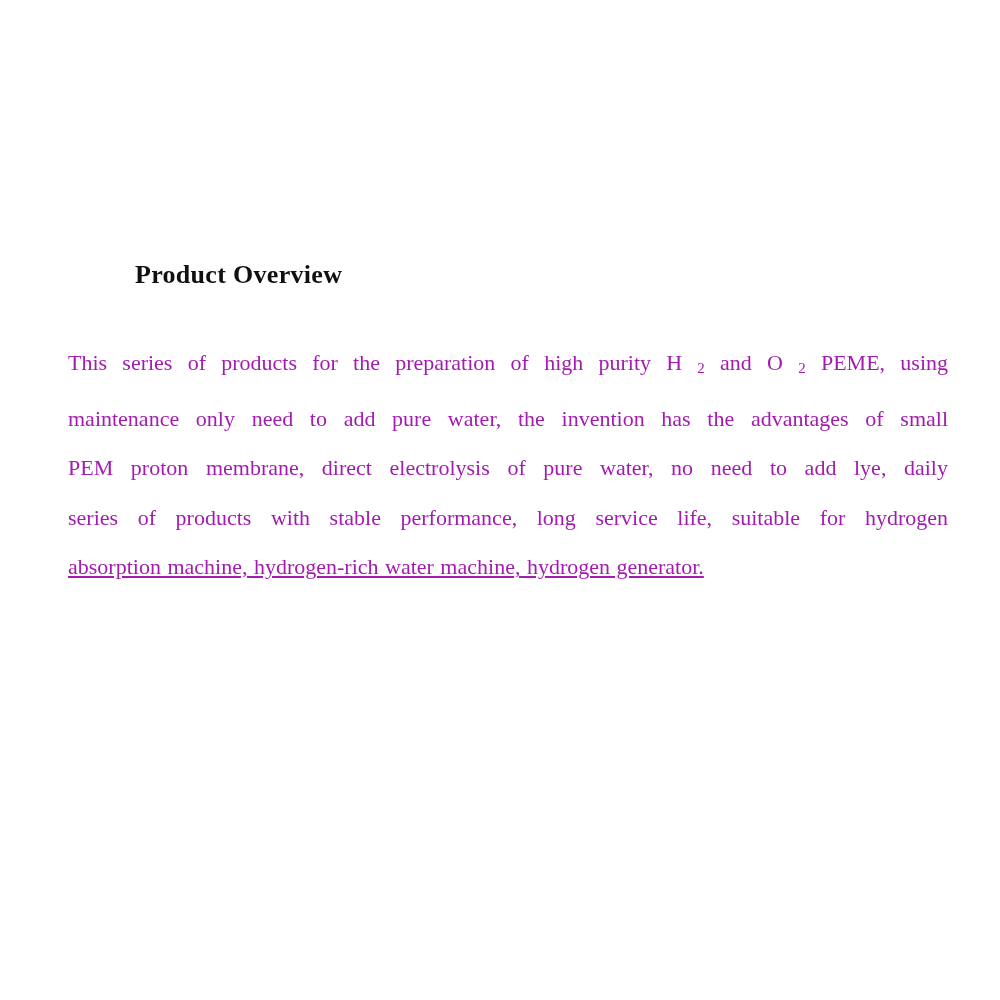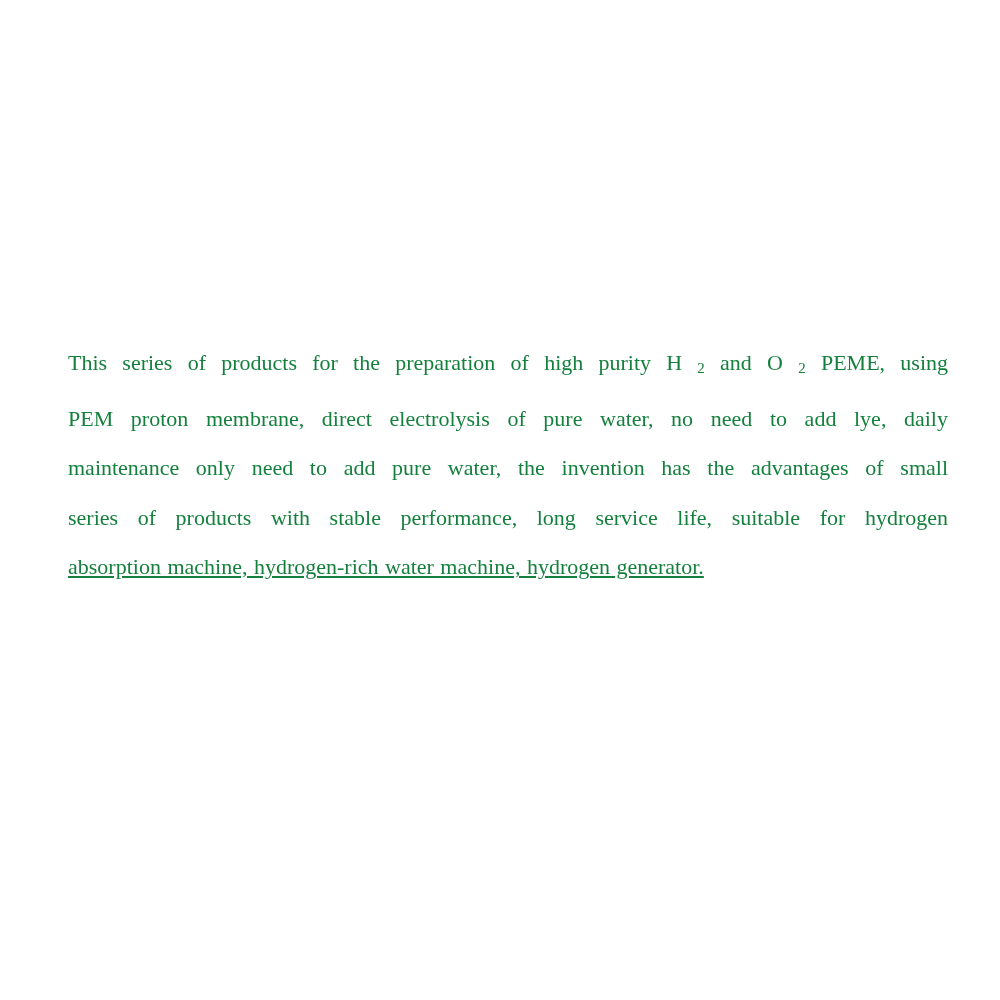--- a/index.html
+++ b/index.html
@@ -28,40 +28,41 @@
     color: #111111;
     white-space: nowrap;
   }
   .paragraph {
     position: absolute;
     top: 338px;
     left: 68px;
     width: 880px;
     font-size: 22px;
     line-height: 49.6px;
-    color: #15803d;
+    color: #a21caf;
   }
   .line {
     text-align: justify;
     text-align-last: justify;
     word-spacing: 1px;
   }
   .line.last {
     text-align-last: left;
     text-decoration: underline;
   }
   .sub {
     font-size: 15px;
     vertical-align: -3px;
   }
 </style>
 </head>
 <body>
 
 <div class="page">
+  <h1 class="heading">Product Overview</h1>
   <div class="paragraph">
       <div class="line"><span>This series of products for the preparation of high purity H </span><span class="sub">2</span><span> and O </span><span class="sub">2</span><span> PEME, using</span></div>
+      <div class="line"><span>maintenance only need to add pure water, the invention has the advantages of small</span></div>
       <div class="line"><span>PEM proton membrane, direct electrolysis of pure water, no need to add lye, daily</span></div>
-      <div class="line"><span>maintenance only need to add pure water, the invention has the advantages of small</span></div>
       <div class="line"><span>series of products with stable performance, long service life, suitable for hydrogen</span></div>
       <div class="line last"><span>absorption machine, hydrogen-rich water machine, hydrogen generator.</span></div>
     </div>
 </div>
 
 </body></html>

